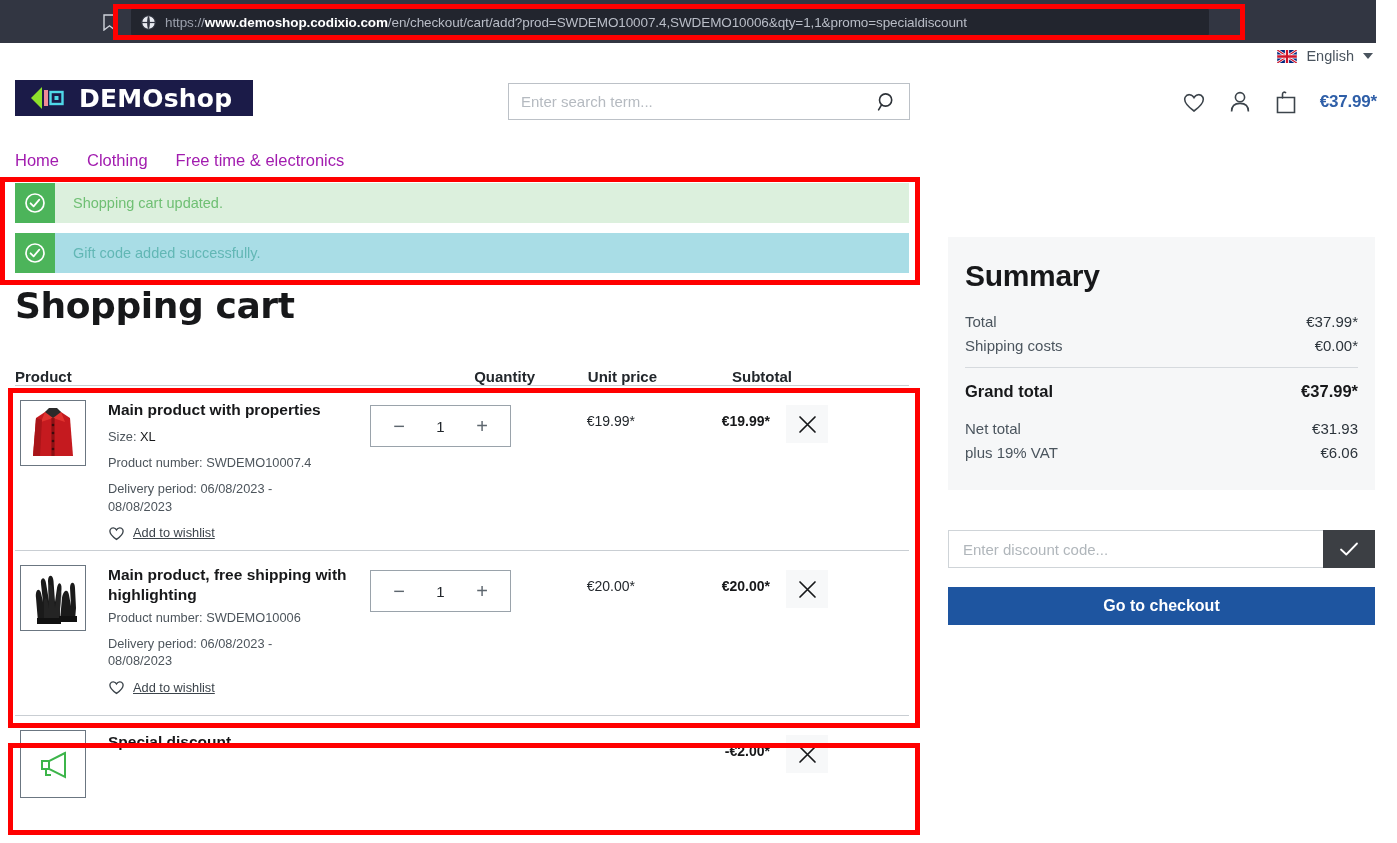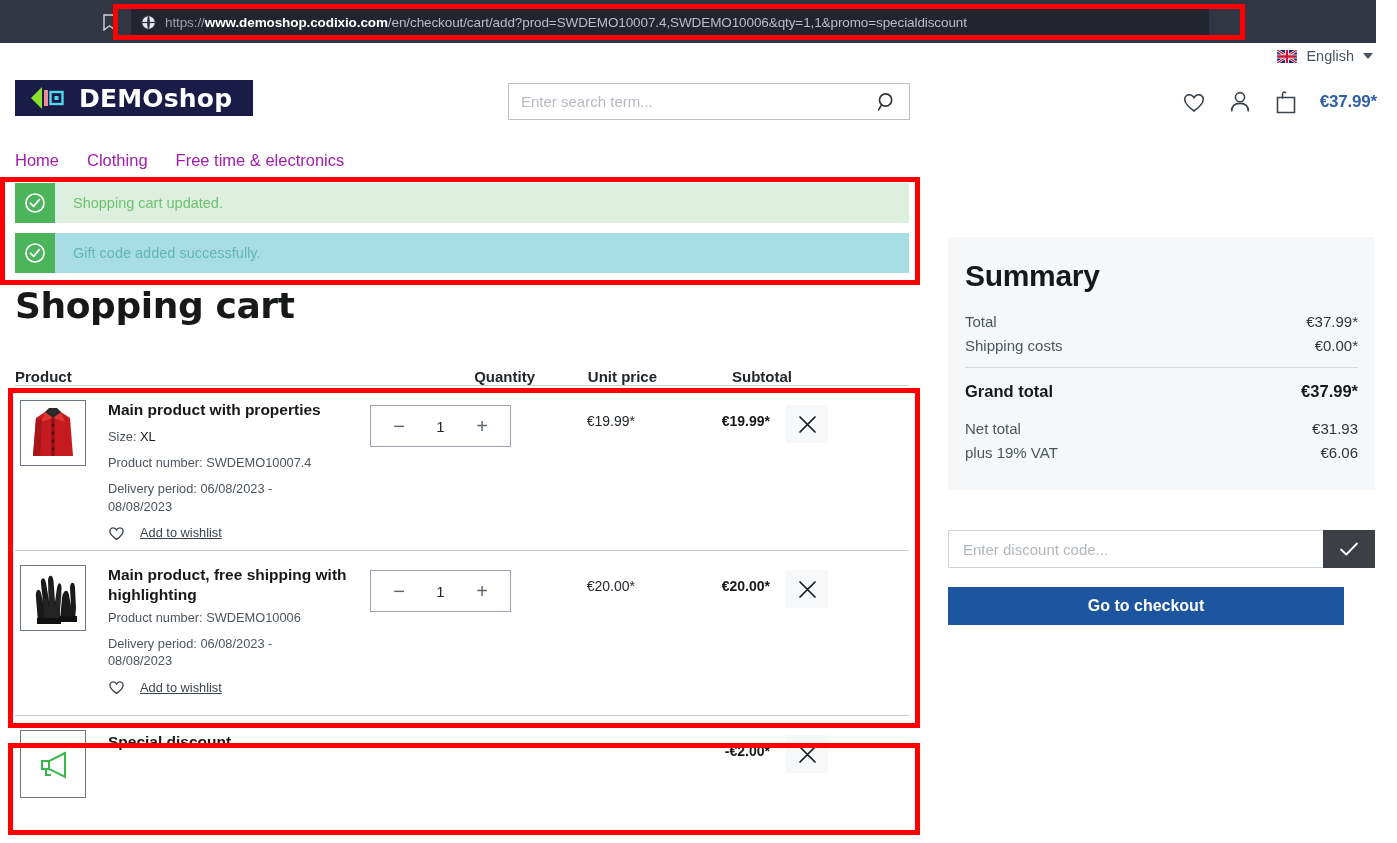--- a/index.html
+++ b/index.html
@@ -133,21 +133,21 @@
     overflow: hidden; margin-left: 5px;
   }
   .prod-info { padding-left: 22px; padding-right: 10px; width: 282px; }
   .prod-name {
     font-size: 15.5px; font-weight: 700; color: #17181a; line-height: 1.28;
     margin-bottom: 8px;
   }
   .prod-meta { font-size: 12.8px; color: #4d555c; margin-bottom: 9px; line-height: 1.35; }
   .prod-meta b { color: #17181a; font-weight: 400; }
   .wishlist-link {
-    display: flex; align-items: center; gap: 15px; margin-top: 10px;
+    display: flex; align-items: center; gap: 8px; margin-top: 10px;
     font-size: 12.8px; color: #3c444b; cursor: pointer;
   }
   .wishlist-link span.lbl { text-decoration: underline; }
 
   .qty-wrap { width: 145px; flex: 0 0 145px; display: flex; justify-content: center; padding-top: 5px; }
   .qty-box {
     width: 141px; height: 42px; border: 1px solid #9aa3ab; background:#fff;
     display: flex; align-items: center; justify-content: space-between; padding: 0 16px;
   }
   .qty-btn {
@@ -202,21 +202,21 @@
     flex: 1; border: 1px solid #cfd4d8; border-right: 0; background: #fff;
     padding: 0 14px; font-size: 15px; color: #22272c; outline: 0;
     font-family: "Liberation Sans", sans-serif;
   }
   .discount-input::placeholder { color: #b0b6bb; }
   .discount-submit {
     width: 52px; flex: 0 0 52px; background: #3c3f44; border: 0; cursor: pointer;
     display: flex; align-items: center; justify-content: center;
   }
   .checkout-btn {
-    position: absolute; left: 948px; top: 587px; width: 396px; height: 38px;
+    position: absolute; left: 948px; top: 587px; width: 427px; height: 38px;
     background: #1e55a0; color: #fff; border: 0; cursor: pointer;
     font-size: 16px; font-weight: 700; font-family: "Liberation Sans", sans-serif;
   }
 </style>
 </head>
 <body>
 
 <div id="page">
 
   <div class="urlbar">

